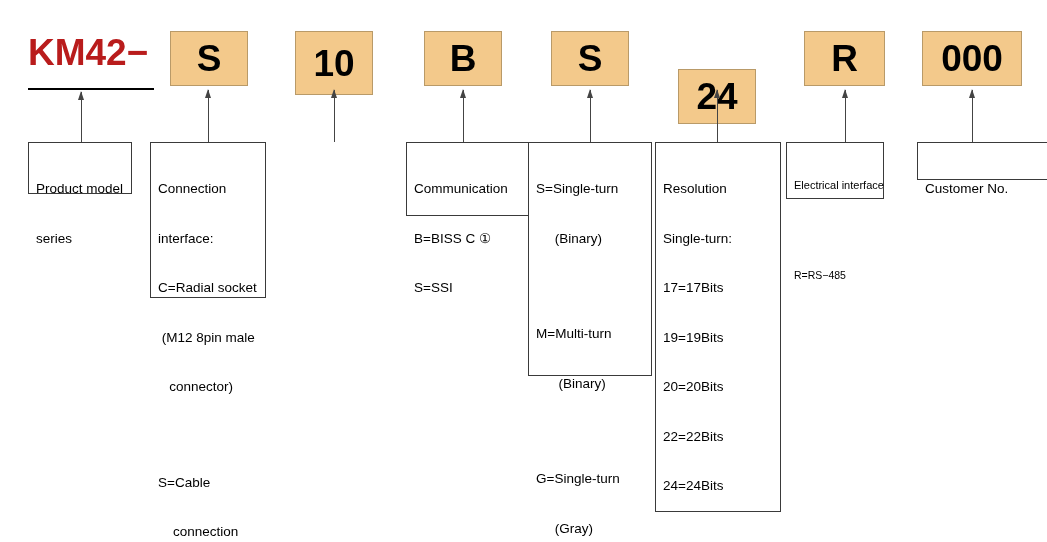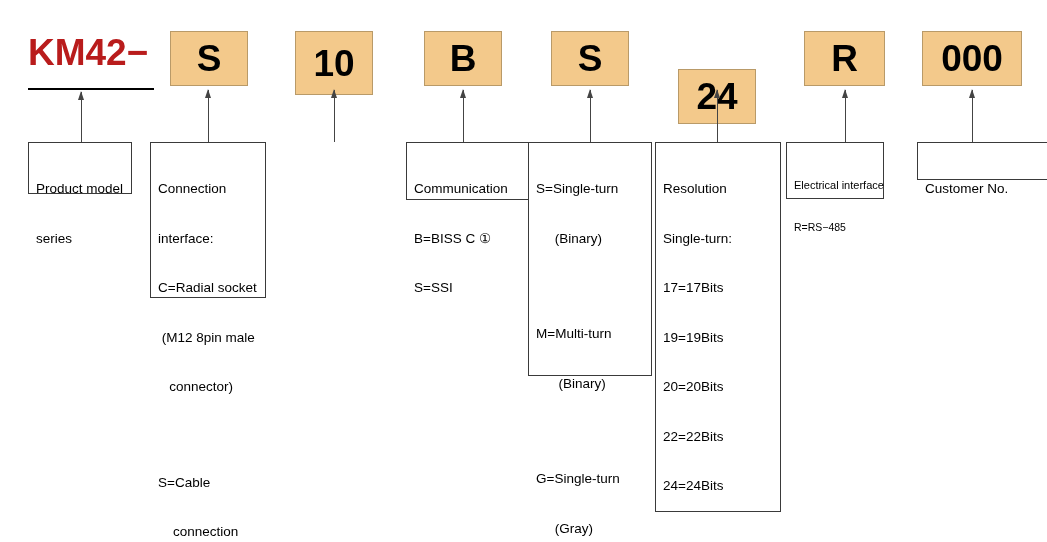--- a/index.html
+++ b/index.html
@@ -75,21 +75,21 @@
     line-height: 16.5px;
     padding: 5px 6px 4px 7px;
     white-space: pre-wrap;
   }
   .dbox.small {
     font-size: 11px;
     line-height: 14px;
   }
   .dbox .ln { display: block; white-space: pre; }
   .dbox .head { display: block; white-space: pre; }
-  .dbox .tiny { font-size: 10.5px; display: block; white-space: pre; }
+  .dbox .tiny { font-size: 10.5px; display: block; white-space: pre; margin-top: 48px; }
   .gap { display: block; height: 13px; }
 </style>
 </head>
 <body>
 
 <div id="canvas">
 
   <div class="prefix" style="left:28px; top:34px;">KM42−</div>
   <div class="prefix-underline" style="left:28px; top:88px; width:126px;"></div>
 
@@ -126,21 +126,21 @@
     <span class="ln">interface:</span>
     <span class="ln">C=Radial socket</span>
     <span class="ln"> (M12 8pin male</span>
     <span class="ln">   connector)</span>
     <span class="gap"></span>
     <span class="ln">S=Cable</span>
     <span class="ln">    connection</span>
   </div>
 
 
-  <div class="dbox" style="left:406px; top:142px; width:129px; height:58px;">
+  <div class="dbox" style="left:406px; top:142px; width:129px; height:74px;">
     <span class="ln">Communication</span>
     <span class="ln">B=BISS C ①</span>
     <span class="ln">S=SSI</span>
   </div>
 
   <div class="dbox" style="left:528px; top:142px; width:124px; height:234px;">
     <span class="ln">S=Single-turn</span>
     <span class="ln">     (Binary)</span>
     <span class="gap"></span>
     <span class="ln">M=Multi-turn</span>

